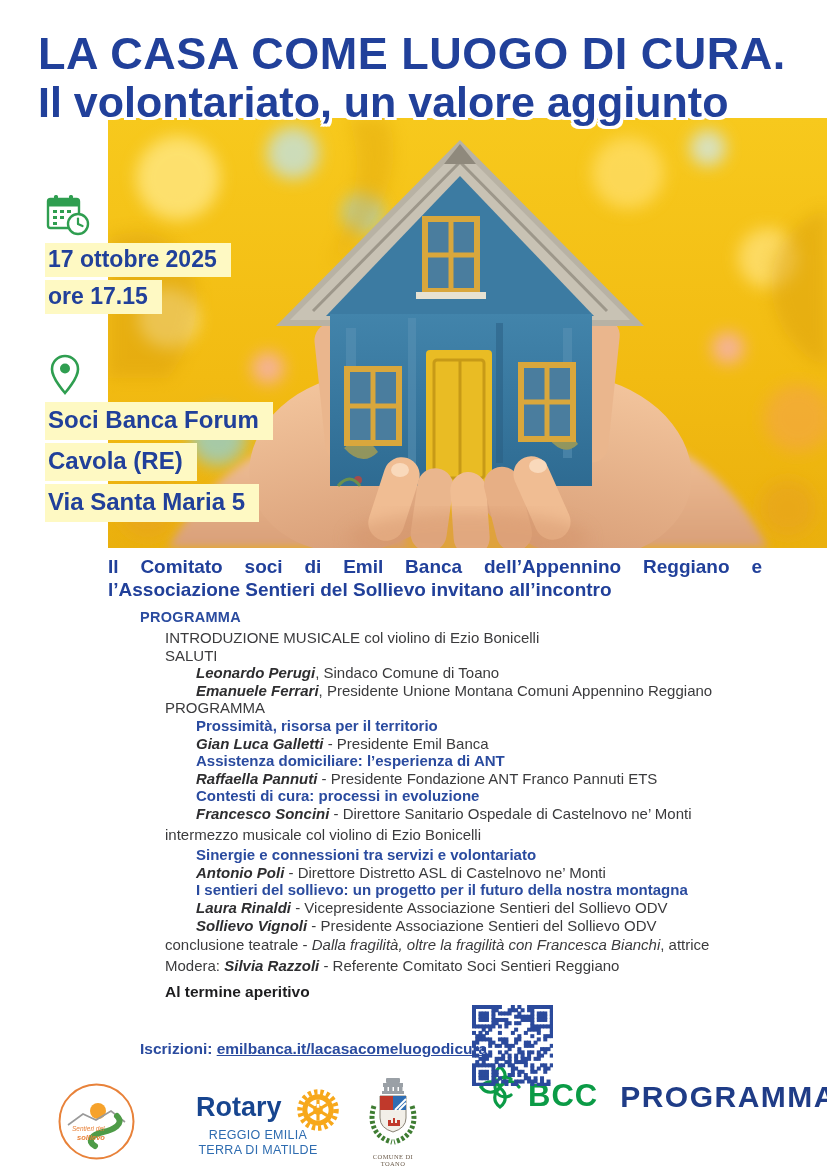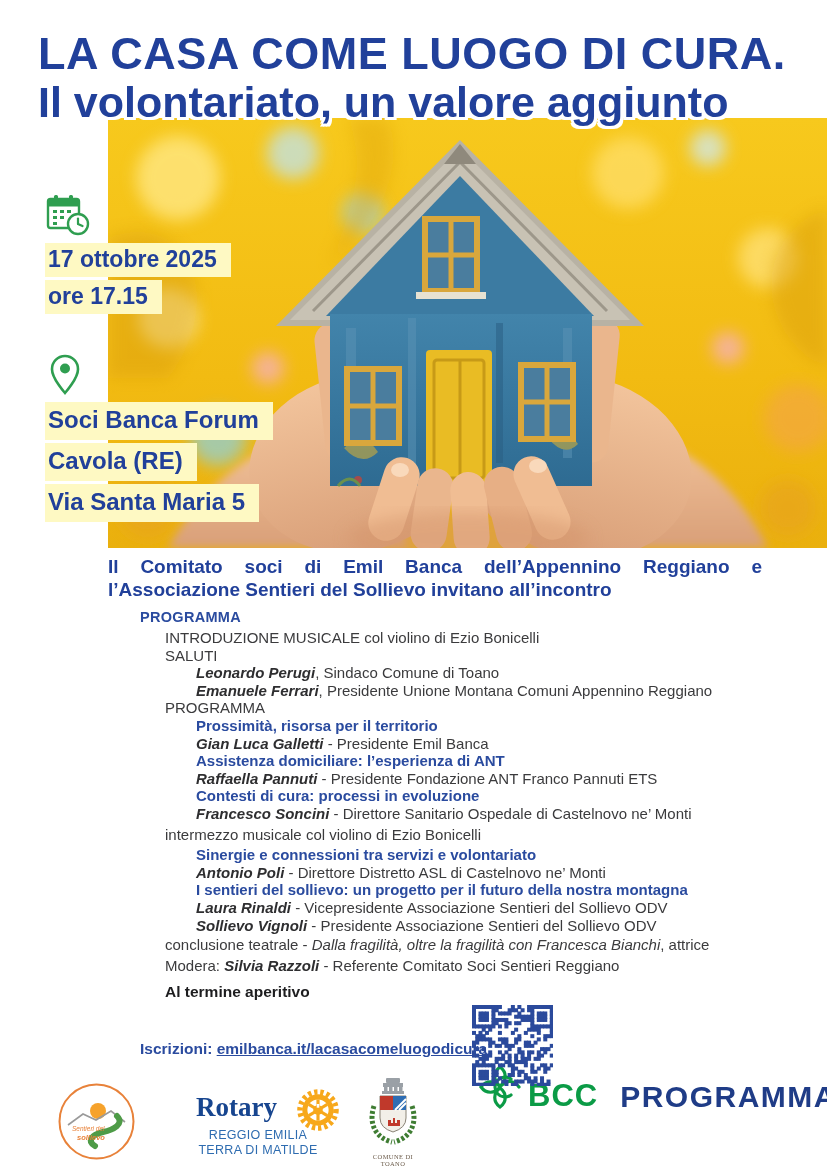--- a/index.html
+++ b/index.html
@@ -49,21 +49,21 @@
 
   
   .iscrizioni{position:absolute;left:140px;top:1040px;font-size:15.5px;font-weight:700;
               color:#2a4b9f;z-index:2;}
   .iscrizioni a{color:#2a4b9f;text-decoration:underline;}
   .qr{position:absolute;left:472px;top:1005px;width:81px;height:81px;z-index:2;}
 
   
   .logo-sollievo{position:absolute;left:57px;top:1082px;width:79px;height:79px;}
   .logo-rotary{position:absolute;left:196px;top:1092px;width:146px;}
-  .rotary-row{position:relative;height:36px;font-family:Liberation Serif, serif;}
+  .rotary-row{position:relative;height:36px;}
   .rotary-name{position:absolute;left:0;top:0;font-size:27px;font-weight:700;color:#17458f;}
   .rotary-wheel{position:absolute;left:98px;top:-6px;}
   .rotary-sub{font-size:12.5px;line-height:15px;color:#2e6cb0;text-align:center;width:124px;letter-spacing:.3px;}
   .logo-toano{position:absolute;left:360px;top:1076px;width:66px;text-align:center;}
   .toano-caption{font-size:6.5px;color:#6b5b4a;letter-spacing:.4px;margin-top:1px;font-family:"Liberation Serif",serif;}
   .logo-bcc{position:absolute;left:478px;top:1064px;display:flex;align-items:flex-end;}
   .bcc-text{font-size:31px;font-weight:700;color:#0b9b46;margin-left:6px;letter-spacing:1px;}
   .emilbanca-text{font-size:30px;font-weight:700;color:#1f3c87;margin-left:22px;letter-spacing:1.5px;}
 </style>
 </head>

